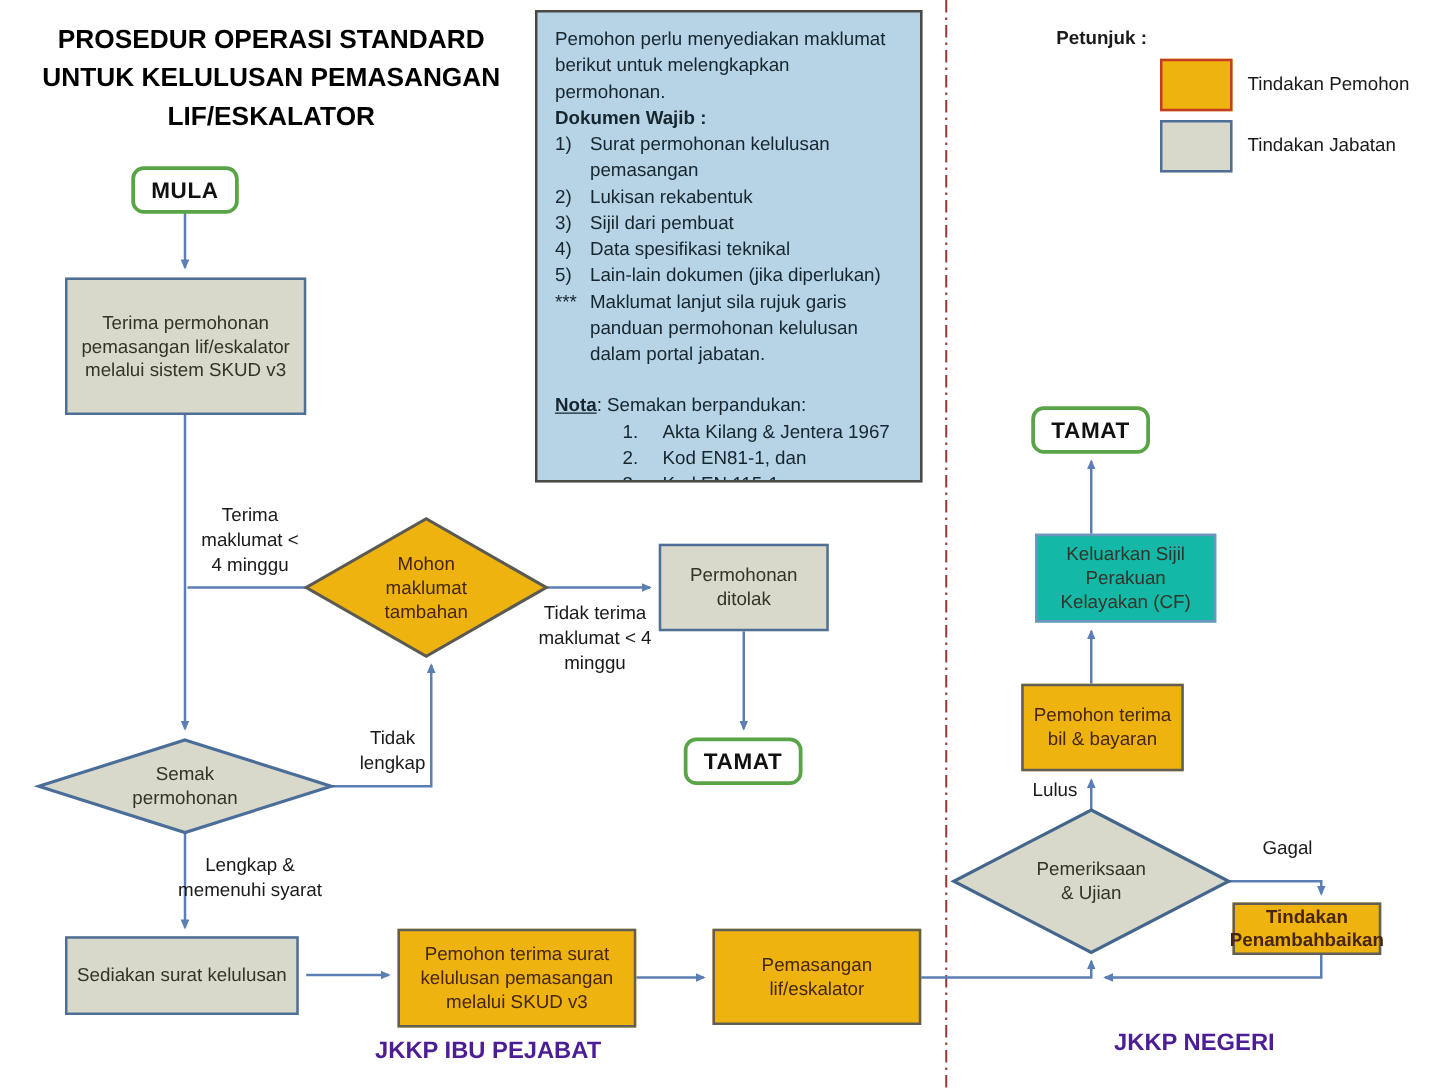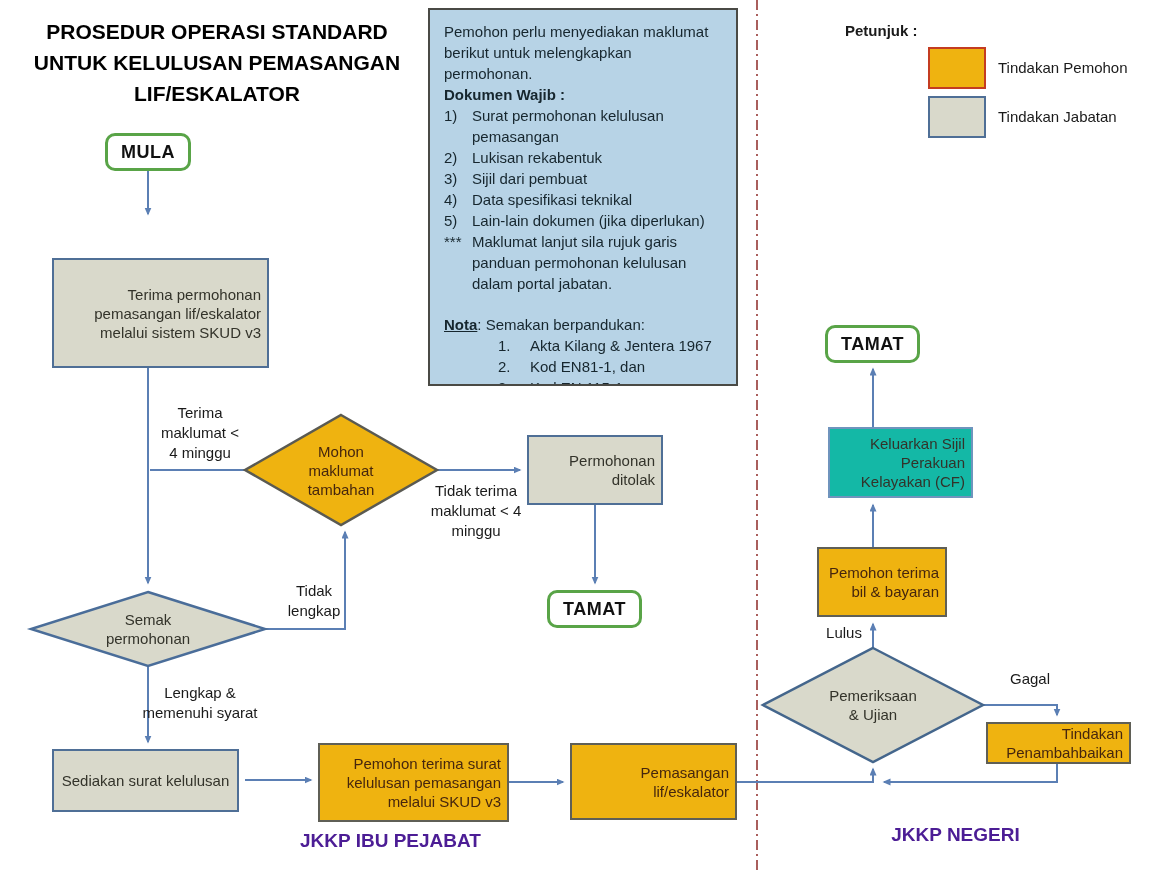--- a/index.html
+++ b/index.html
@@ -4,21 +4,21 @@
 <style>
   html,body{margin:0;padding:0;background:#ffffff;}
   #canvas{
     position:relative;width:1160px;height:871px;overflow:hidden;
     font-family:"Liberation Sans",sans-serif;color:#1a1a1a;background:#ffffff;
   }
   #wires{position:absolute;left:0;top:0;width:1160px;height:871px;}
   .abs{position:absolute;}
   .node{
     position:absolute;display:flex;align-items:center;justify-content:center;
-    text-align:right;font-size:15px;line-height:19px;box-sizing:border-box;padding:16px 6px;
+    text-align:center;font-size:15px;line-height:19px;box-sizing:border-box;padding:16px 6px;
   }
   .gray{background:#d9d9cb;border:2px solid #4f6f96;color:#33332a;}
   .gray-lt{background:#14b8a6;border:2px solid #6f94bd;color:#33332a;margin-left:28px;}
   .orange{background:#efb310;border:2px solid #5f5f56;color:#46260e;}
   .terminal{
     background:#ffffff;border:3px solid #59a447;border-radius:10px;
     font-weight:bold;font-size:18px;color:#111;letter-spacing:.5px;
   }
   .dlabel{
     position:absolute;display:flex;align-items:center;justify-content:center;
@@ -141,28 +141,28 @@
   <div class="legend-head">Petunjuk :</div>
   <div class="swatch swatch-pemohon abs" style="left:928px;top:47px;"></div>
   <div class="legend-label abs" style="left:998px;top:59px;">Tindakan Pemohon</div>
   <div class="swatch swatch-jabatan abs" style="left:928px;top:96px;"></div>
   <div class="legend-label abs" style="left:998px;top:108px;">Tindakan Jabatan</div>
 
   <div class="node terminal" style="left:105px;top:133px;width:86px;height:36px;">MULA</div>
   <div class="node terminal" style="left:547px;top:590px;width:95px;height:38px;">TAMAT</div>
   <div class="node terminal" style="left:825px;top:325px;width:95px;height:37px;">TAMAT</div>
 
-  <div class="node gray" style="left:52px;top:222px;width:217px;height:110px;margin-top:36px;">Terima permohonan pemasangan lif/eskalator melalui sistem SKUD v3</div>
+  <div class="node gray" style="left:52px;top:222px;width:193px;height:110px;">Terima permohonan pemasangan lif/eskalator melalui sistem SKUD v3</div>
   <div class="node gray" style="left:527px;top:435px;width:136px;height:70px;">Permohonan ditolak</div>
   <div class="node gray" style="left:52px;top:749px;width:187px;height:63px;">Sediakan surat kelulusan</div>
   <div class="node orange" style="left:318px;top:743px;width:191px;height:79px;">Pemohon terima surat kelulusan pemasangan melalui SKUD v3</div>
   <div class="node orange" style="left:570px;top:743px;width:167px;height:77px;">Pemasangan lif/eskalator</div>
   <div class="node gray-lt" style="left:800px;top:427px;width:145px;height:71px;">Keluarkan Sijil Perakuan Kelayakan (CF)</div>
   <div class="node orange" style="left:817px;top:547px;width:130px;height:70px;">Pemohon terima bil &amp; bayaran</div>
-  <div class="node orange" style="left:986px;top:722px;width:145px;height:42px;">Tindakan Penambahbaikan</div>
+  <div class="node orange" style="left:986px;top:722px;width:119px;height:42px;font-weight:bold;">Tindakan Penambahbaikan</div>
 
   <div class="dlabel" style="left:296px;top:415px;width:90px;height:110px;color:#46260e;">Mohon maklumat tambahan</div>
   <div class="dlabel" style="left:93px;top:592px;width:110px;height:74px;color:#33332a;">Semak permohonan</div>
   <div class="dlabel" style="left:823px;top:648px;width:100px;height:114px;color:#33332a;">Pemeriksaan &amp; Ujian</div>
 
   <div class="elabel" style="left:155px;top:403px;width:90px;">Terima maklumat &lt; 4 minggu</div>
   <div class="elabel" style="left:426px;top:481px;width:100px;">Tidak terima maklumat &lt; 4 minggu</div>
   <div class="elabel" style="left:280px;top:581px;width:68px;">Tidak lengkap</div>
   <div class="elabel" style="left:138px;top:683px;width:124px;">Lengkap &amp; memenuhi syarat</div>
   <div class="elabel" style="left:818px;top:623px;width:52px;">Lulus</div>

